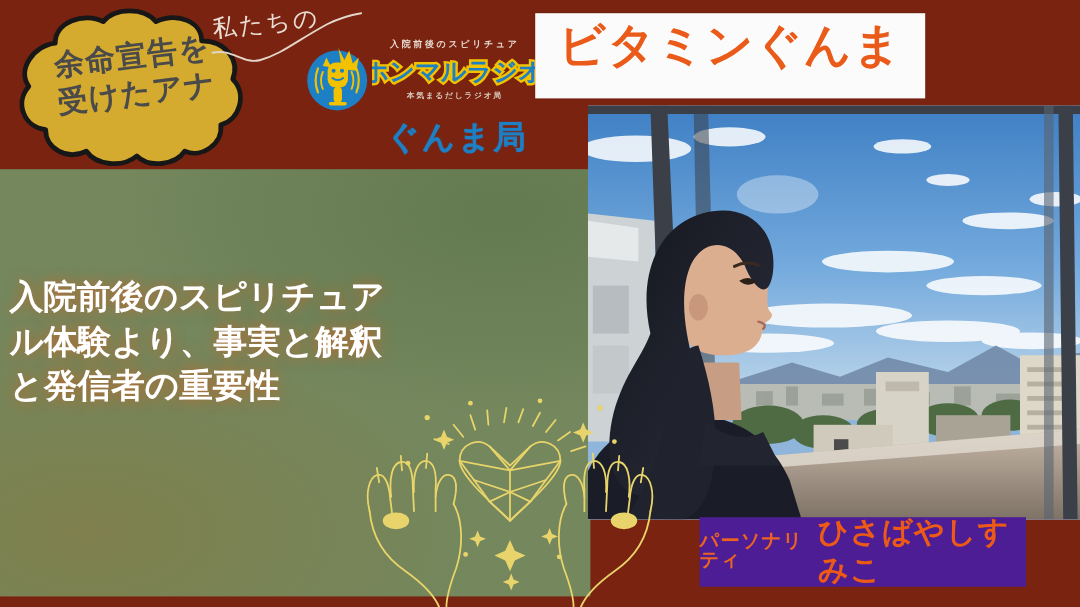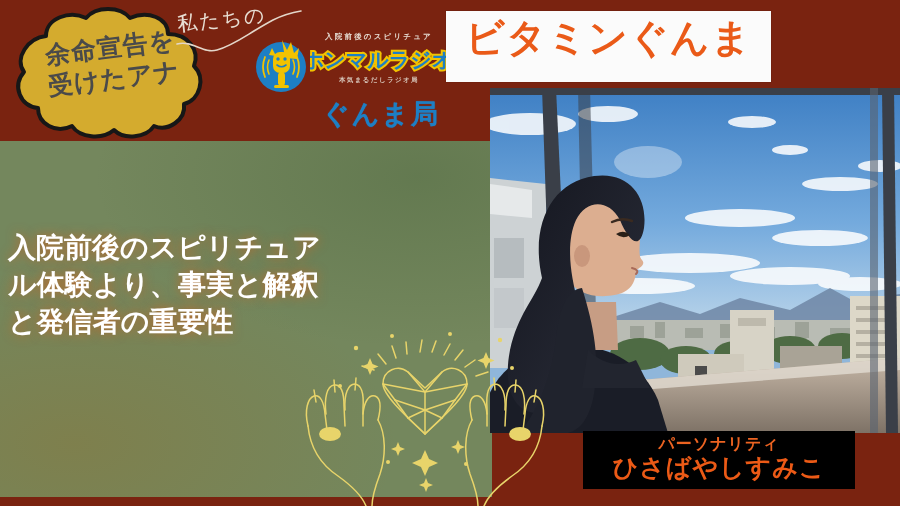--- a/index.html
+++ b/index.html
@@ -91,21 +91,21 @@
   
   .photo{
     position:absolute;left:490px;top:88px;width:410px;height:345px;
     overflow:hidden;background:#8fb6da;
   }
   .photo svg{position:absolute;inset:0;}
 
   
   .caption{
     position:absolute;left:583px;top:431px;width:272px;height:58px;
-    background:#000000;display:flex;flex-direction:column;
+    background:#4c1d95;display:flex;flex-direction:row;
     align-items:center;justify-content:center;
   }
   .caption .role{color:#ec6321;font-size:16px;font-weight:bold;letter-spacing:1px;line-height:1;}
   .caption .name{color:#ec5a16;font-size:25px;font-weight:bold;letter-spacing:1px;line-height:1.25;}
 </style>
 </head>
 <body>
 
 <div id="stage">
 

